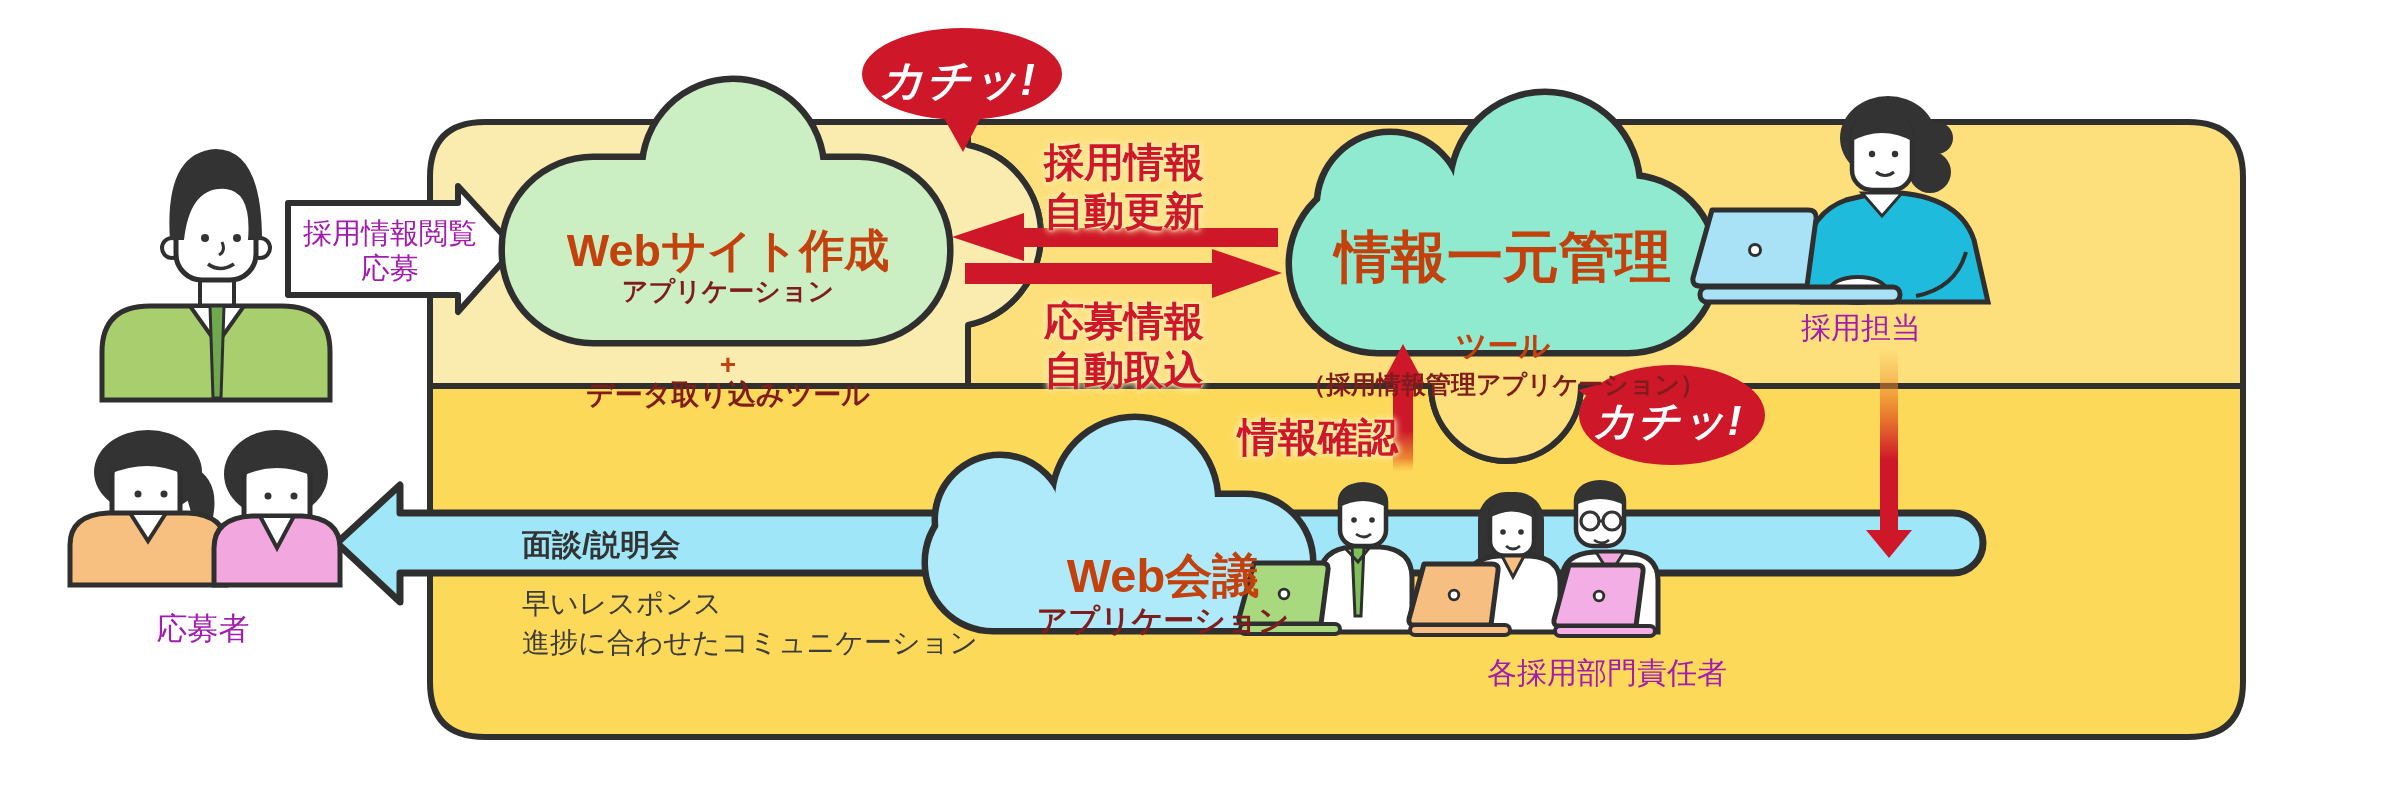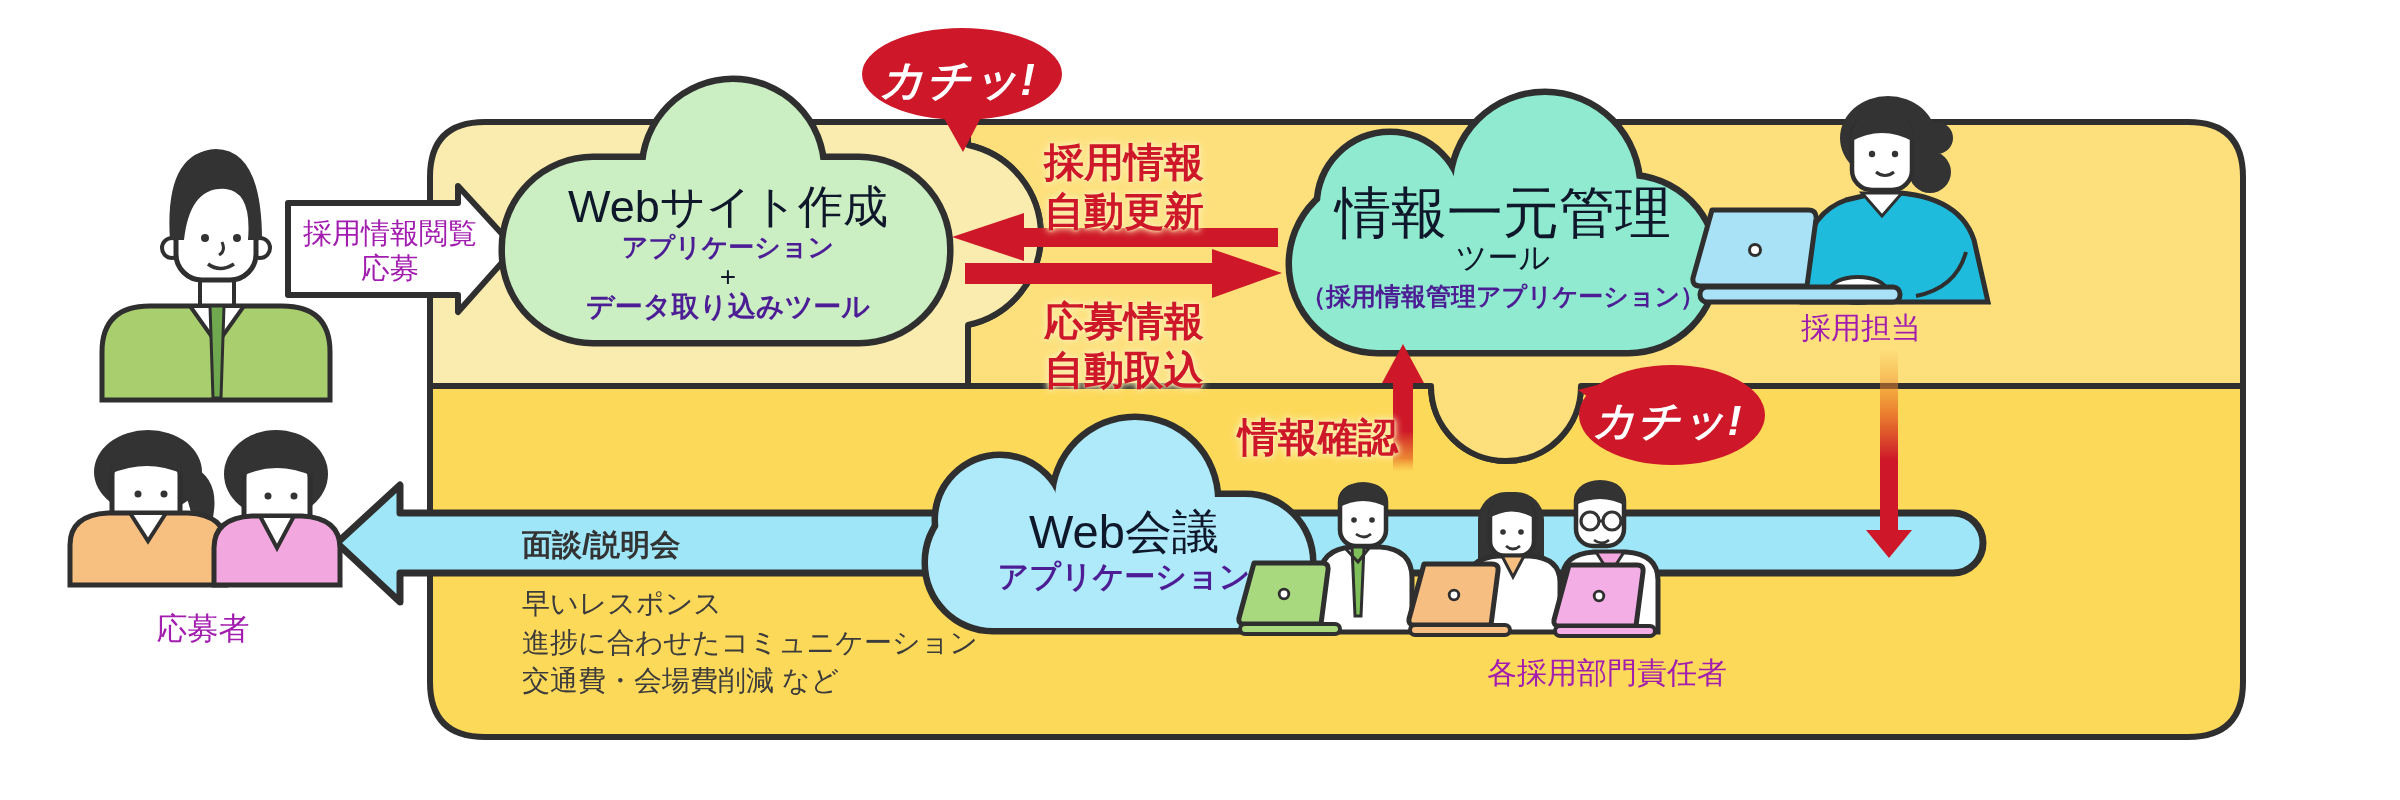--- a/index.html
+++ b/index.html
@@ -4,22 +4,22 @@
 <style>
   html,body{margin:0;padding:0;background:#ffffff;}
   #stage{position:relative;width:2400px;height:800px;background:#ffffff;overflow:hidden;
          font-family:"Liberation Sans","DejaVu Sans",sans-serif;}
   #art{position:absolute;left:0;top:0;width:2400px;height:800px;}
   .t{position:absolute;white-space:nowrap;color:#383838;}
   .ctr{transform:translateX(-50%);text-align:center;}
   .red{color:#CE1728;font-weight:700;
        text-shadow:0 0 10px #FDEEB0,0 0 6px #FDEEB0,0 0 3px #FDEEB0;}
   .white-b{color:#ffffff;font-weight:800;font-style:italic;letter-spacing:2px;}
-  .cloud-title{font-weight:400;color:#0f172a;}
-  .cloud-sub{font-weight:600;color:#4c1d95;}
+  .cloud-title{font-weight:700;color:#c2410c;margin-top:44px;}
+  .cloud-sub{font-weight:600;color:#7f1d1d;}
   .label{font-weight:400;color:#a21caf;}
   .list{font-weight:500;color:#3c3c3c;line-height:38px;font-size:28px;}
   .list div{white-space:nowrap;}
 </style>
 </head>
 <body>
 
 <div id="stage">
 
 <svg id="art" viewBox="0 0 2400 800">
@@ -245,30 +245,29 @@
   <div class="cloud-title" style="font-size:56px;line-height:50px;">情報一元管理</div>
   <div class="cloud-title" style="font-size:31px;line-height:40px;">ツール</div>
   <div class="cloud-sub" style="font-size:25px;line-height:36px;">（採用情報管理アプリケーション）</div>
 </div>
 
 <div class="t ctr label" style="left:1861px;top:308px;font-size:30px;">採用担当</div>
 
 
 <div class="t ctr red" style="left:1318px;top:410px;font-size:40px;">情報確認</div>
 
-<div class="t ctr" style="left:1124px;top:506px;">
+<div class="t ctr" style="left:1163px;top:506px;">
   <div class="cloud-title" style="font-size:47px;line-height:52px;">Web会議</div>
   <div class="cloud-sub" style="font-size:31px;line-height:38px;">アプリケーション</div>
 </div>
 
 <div class="t" style="left:522px;top:525px;font-size:30px;font-weight:700;color:#333;">面談/説明会</div>
 
 <div class="t list" style="left:522px;top:585px;line-height:38.5px;">
   <div>早いレスポンス</div>
   <div>進捗に合わせたコミュニケーション</div>
-  <div>交通費・会場費削減 など</div>
 </div>
 
 <div class="t ctr label" style="left:203px;top:608px;font-size:31px;">応募者</div>
 
 <div class="t ctr label" style="left:1607px;top:653px;font-size:30px;">各採用部門責任者</div>
 
 </div>
 
 </body></html>

